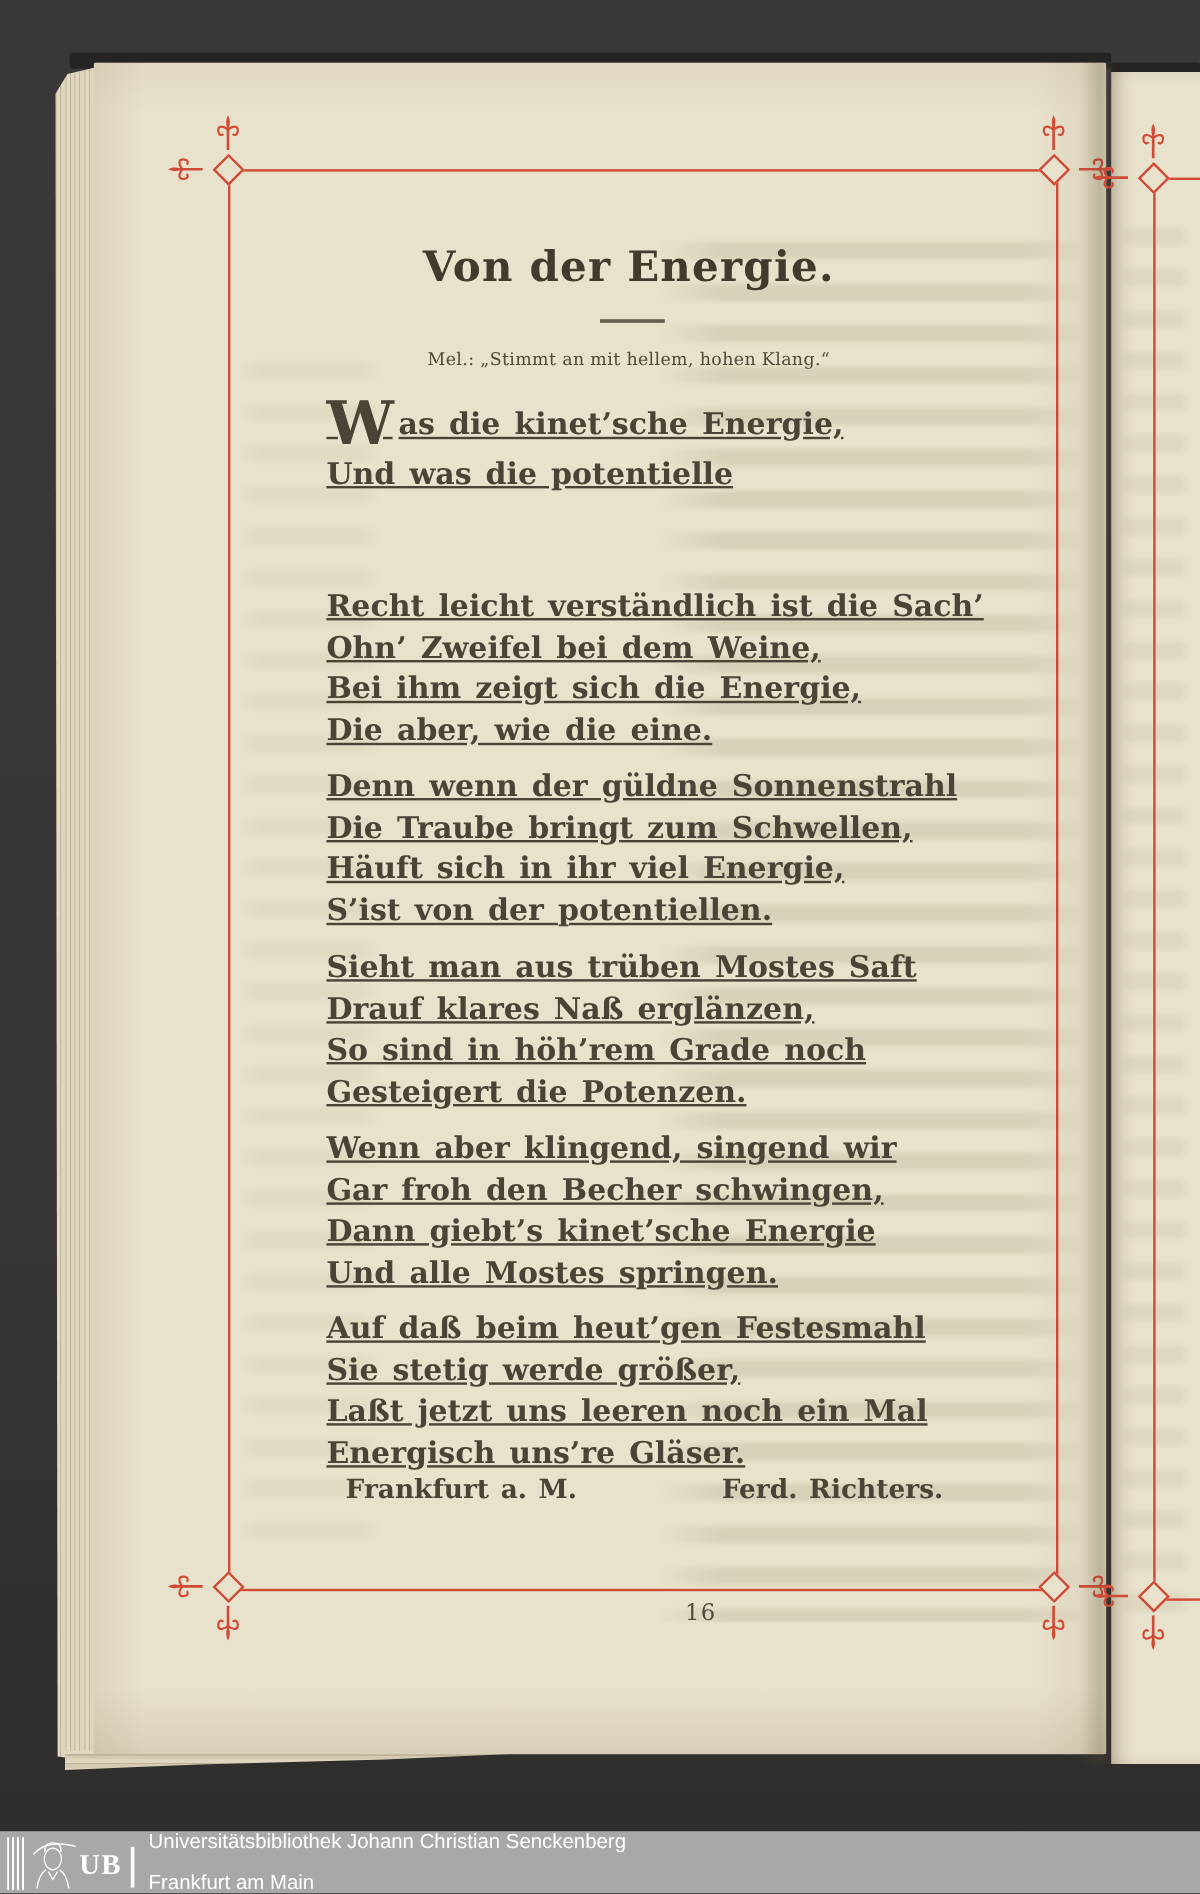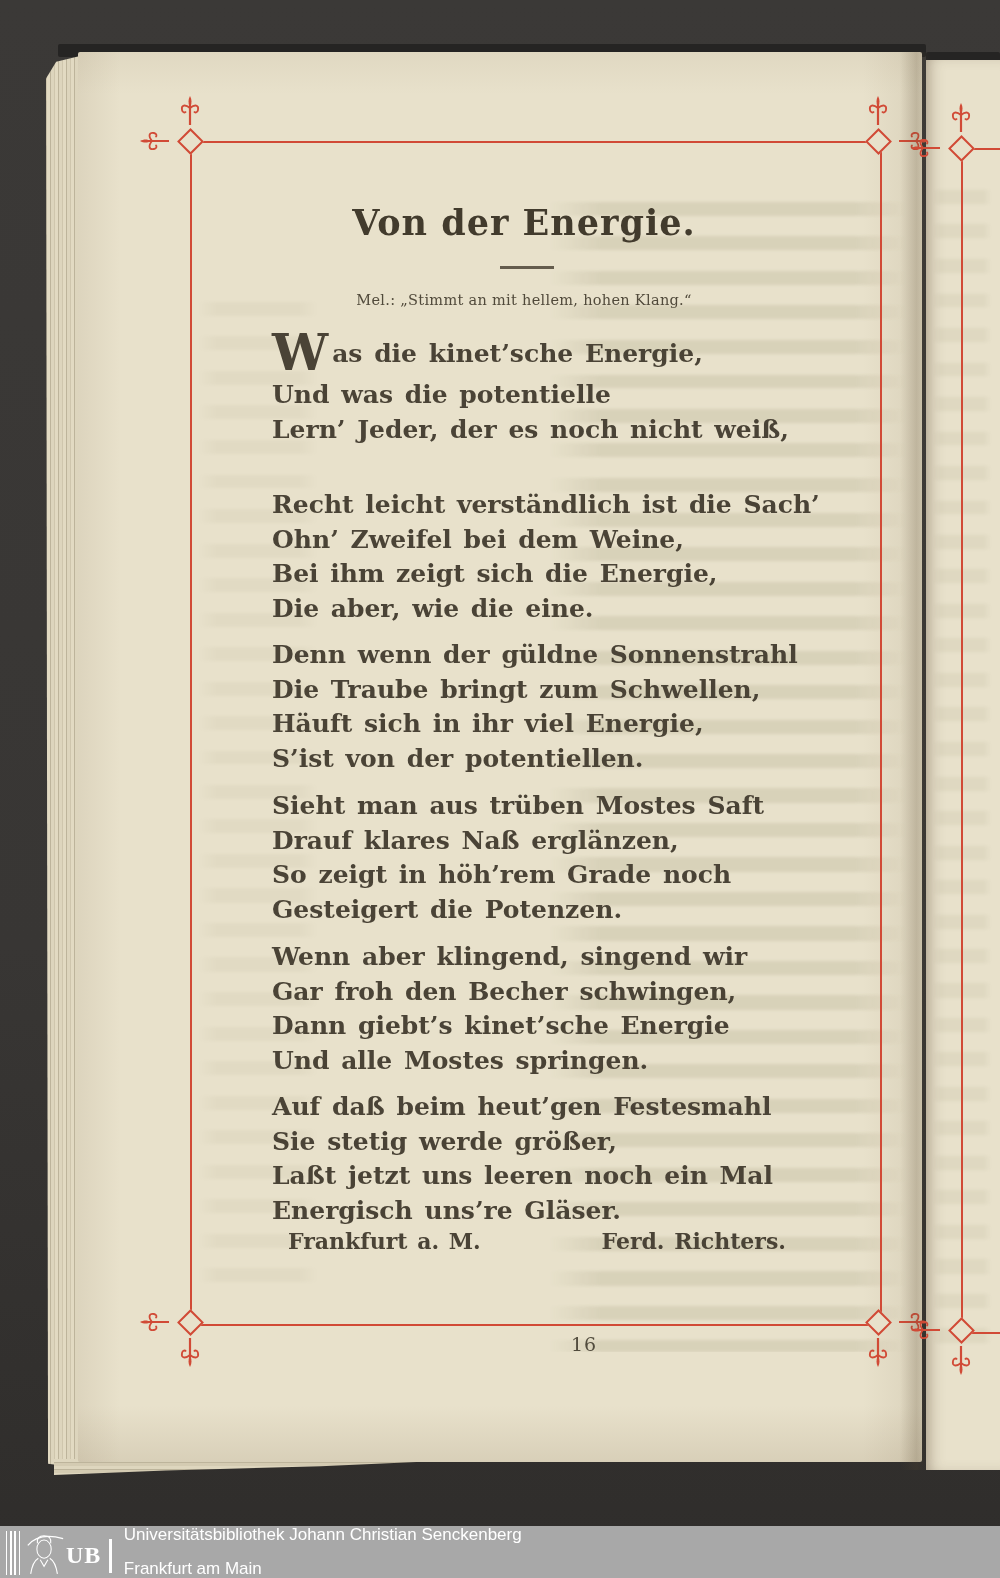--- a/index.html
+++ b/index.html
@@ -55,21 +55,21 @@
      border-bottom:2.4px solid var(--frame-red,#d14a36);}
   .sliver-frame .corner.tl2{left:-2px;top:-2px;} .sliver-frame .corner.bl2{left:-2px;top:1180px;}
   
   .content{position:absolute;left:194px;top:0;width:548px;color:var(--ink,#4a4336);}
   .centered{position:absolute;left:0;width:100%;box-sizing:border-box;padding-right:44px;text-align:center;}
   .title{top:150px;margin:0;font-size:35px;font-weight:bold;color:#423b2d;letter-spacing:1px;}
   .title-rule{position:absolute;top:214px;left:228px;width:54px;height:2.5px;background:#645c4d;}
   .melody{top:240px;font-size:14.5px;letter-spacing:.3px;color:#514a3b;}
   .stanza{position:absolute;left:0;width:100%;}
   .s1{top:276px;} .s2{top:436px;} .s3{top:586px;} .s4{top:737px;} .s5{top:888px;} .s6{top:1038px;}
-  .pline{font-size:25px;line-height:34.5px;font-weight:bold;word-spacing:3px;white-space:nowrap;}
+  .pline{font-size:25px;line-height:34.5px;font-weight:bold;word-spacing:3px;white-space:nowrap;text-decoration:underline;}
   .dropcap{font-size:50px;line-height:1;vertical-align:-8px;margin-right:5px;letter-spacing:-1px;}
   .attribution{position:absolute;top:1176px;left:0;width:100%;box-sizing:border-box;
      padding:0 34px 0 16px;display:flex;justify-content:space-between;
      font-size:22px;font-weight:bold;word-spacing:2px;}
   .page-number{position:absolute;left:112px;top:1281px;width:788px;text-align:center;
      font-size:19px;color:#514b3d;letter-spacing:1px;}
   
   .footer{position:absolute;left:0;bottom:0;width:1000px;height:52px;
      background:var(--footer-gray,#a8a8a8);display:flex;align-items:center;
      font-family:"Liberation Sans",sans-serif;color:#fff;}
@@ -160,38 +160,37 @@
     </div>
 
     <div class="content">
       <h1 class="title centered">Von der Energie.</h1>
       <div class="title-rule"></div>
       <div class="melody centered">Mel.: „Stimmt an mit hellem, hohen Klang.“</div>
 
       <div class="stanza s1">
         <div class="pline"><span class="dropcap">W</span><span>as die kinet’sche Energie,</span></div>
         <div class="pline">Und was die potentielle</div>
-        <div class="pline">Lern’ Jeder, der es noch nicht weiß,</div>
       </div>
       <div class="stanza s2">
         <div class="pline">Recht leicht verständlich ist die Sach’</div>
         <div class="pline">Ohn’ Zweifel bei dem Weine,</div>
         <div class="pline">Bei ihm zeigt sich die Energie,</div>
         <div class="pline">Die aber, wie die eine.</div>
       </div>
       <div class="stanza s3">
         <div class="pline">Denn wenn der güldne Sonnenstrahl</div>
         <div class="pline">Die Traube bringt zum Schwellen,</div>
         <div class="pline">Häuft sich in ihr viel Energie,</div>
         <div class="pline">S’ist von der potentiellen.</div>
       </div>
       <div class="stanza s4">
         <div class="pline">Sieht man aus trüben Mostes Saft</div>
         <div class="pline">Drauf klares Naß erglänzen,</div>
-        <div class="pline">So zeigt in höh’rem Grade noch</div>
+        <div class="pline">So sind in höh’rem Grade noch</div>
         <div class="pline">Gesteigert die Potenzen.</div>
       </div>
       <div class="stanza s5">
         <div class="pline">Wenn aber klingend, singend wir</div>
         <div class="pline">Gar froh den Becher schwingen,</div>
         <div class="pline">Dann giebt’s kinet’sche Energie</div>
         <div class="pline">Und alle Mostes springen.</div>
       </div>
       <div class="stanza s6">
         <div class="pline">Auf daß beim heut’gen Festesmahl</div>

